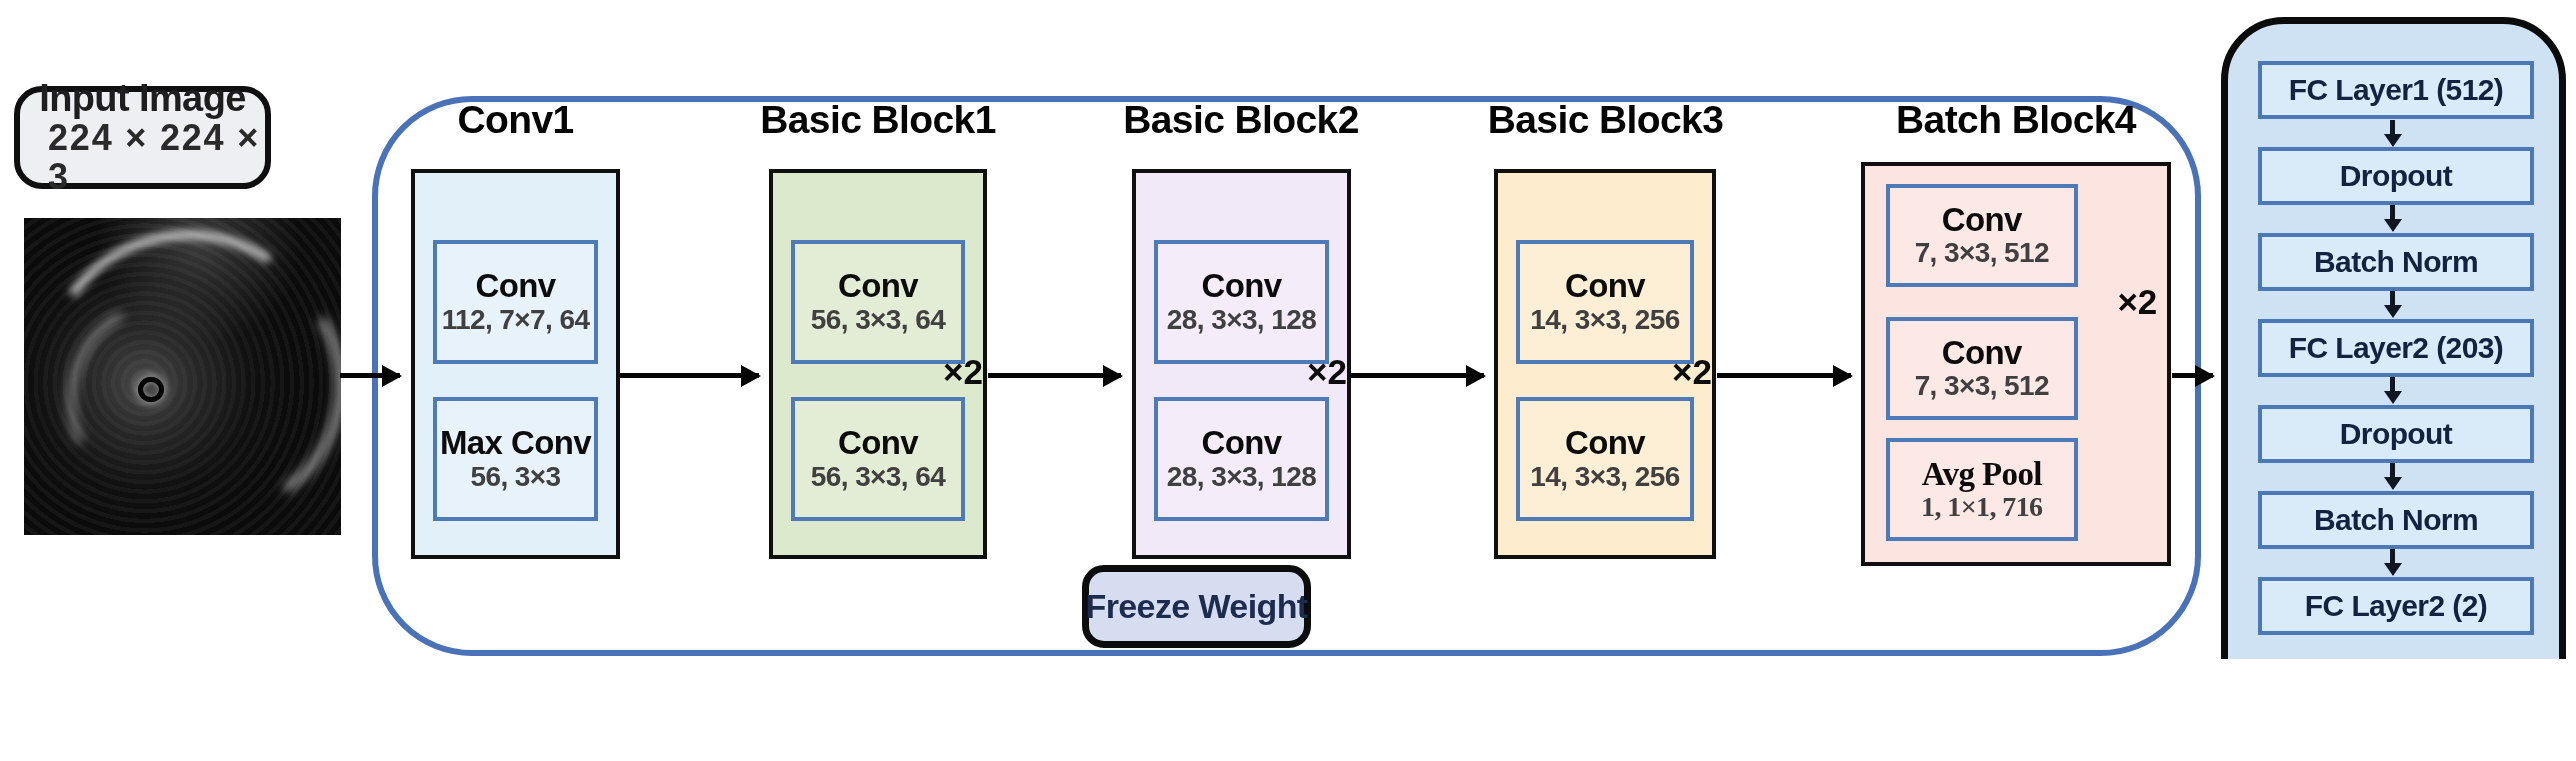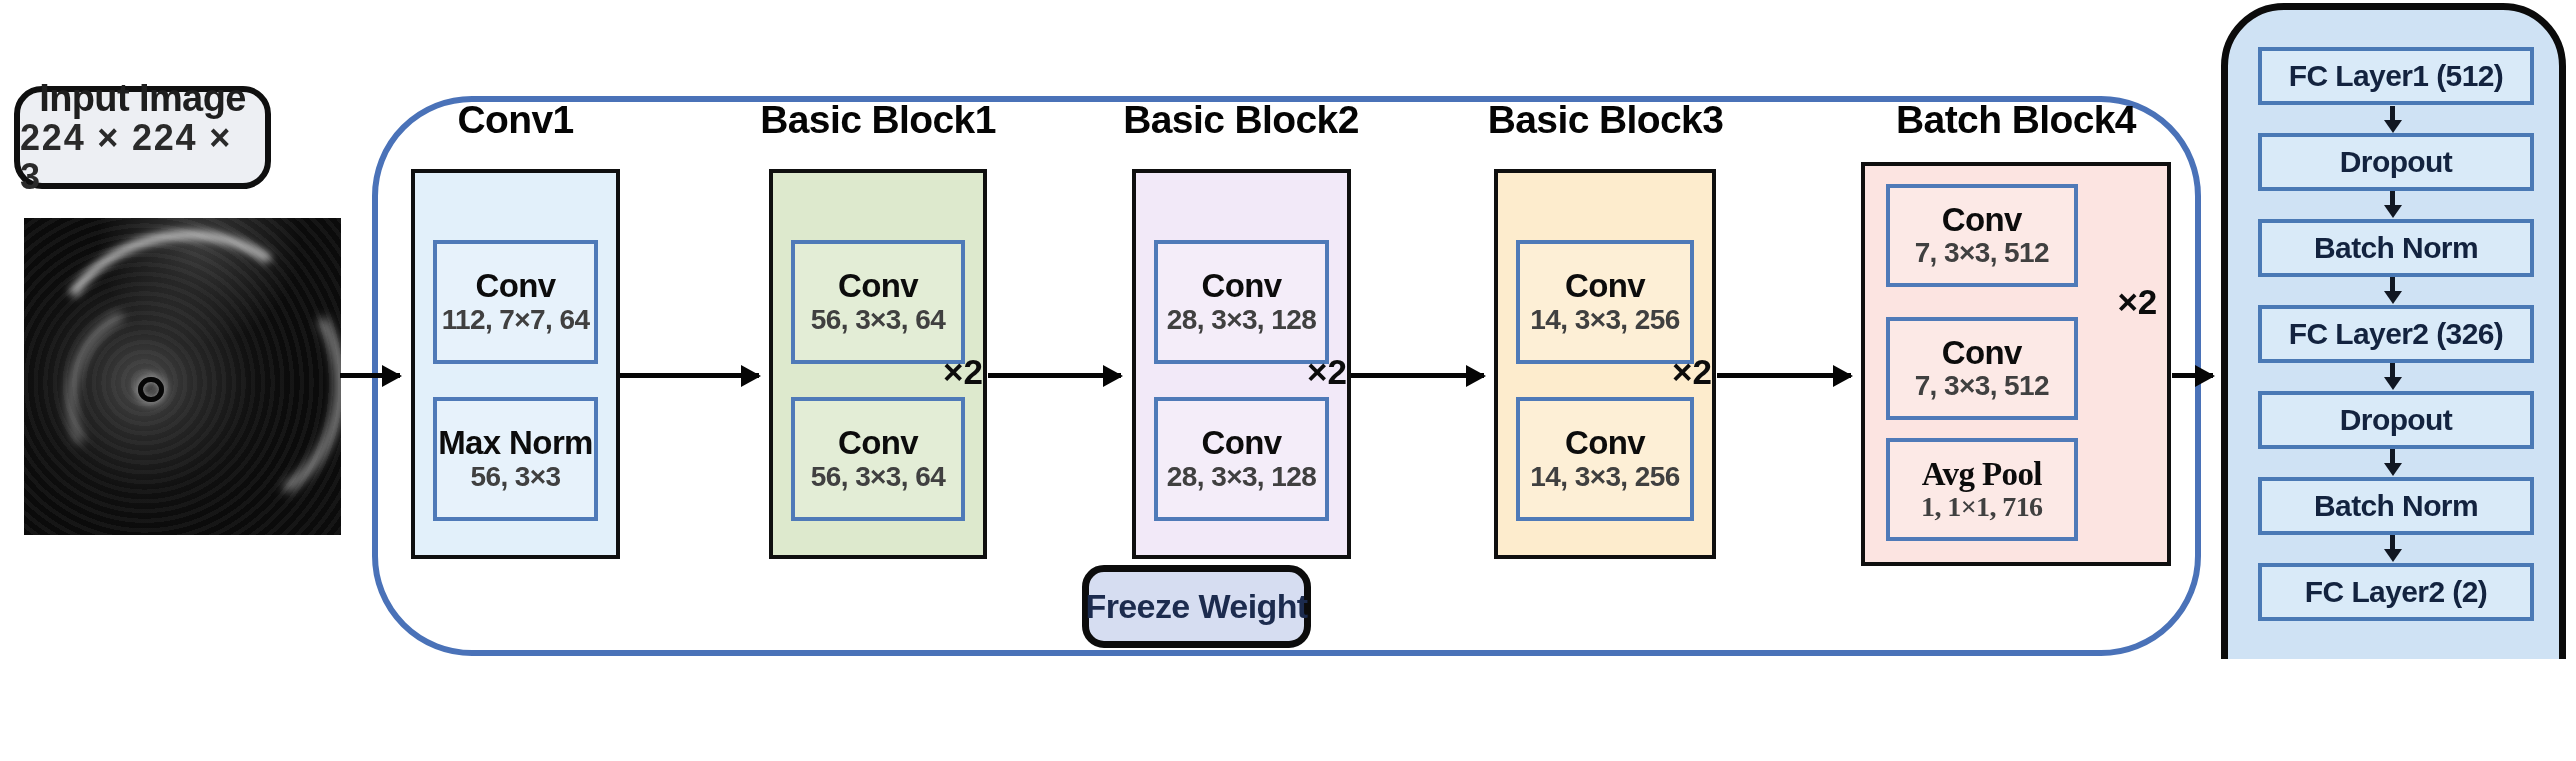--- a/index.html
+++ b/index.html
@@ -8,21 +8,21 @@
     font-family:"Liberation Sans", sans-serif; background:#ffffff;
   }
   
   .input-label{
     position:absolute; left:14px; top:86px; width:257px; height:103px;
     box-sizing:border-box; border:6.7px solid #0f0f0f; border-radius:28px;
     display:flex; flex-direction:column; align-items:center; justify-content:center;
     line-height:1.08;
   }
   .input-label .l1{font-size:38px; font-weight:bold; color:#1e1e1e; letter-spacing:-0.6px;}
-  .input-label .l2{font-size:36px; font-weight:bold; color:#2a2a2a; letter-spacing:1.8px;}
+  .input-label .l2{font-size:36px; font-weight:bold; color:#2a2a2a; letter-spacing:1.8px;padding-left:28px;}
   
   .photo{
     position:absolute; left:24px; top:218px; width:317px; height:317px; overflow:hidden;
     background:
       radial-gradient(circle at 38% 52%, rgba(150,150,150,.45) 0%, rgba(100,100,100,.32) 20%, rgba(40,40,40,.18) 42%, rgba(0,0,0,0) 58%),
       radial-gradient(circle at 55% 8%, rgba(180,180,180,.28) 0%, rgba(0,0,0,0) 30%),
       repeating-radial-gradient(circle at 38% 52%, rgba(255,255,255,.045) 0 4.2px, rgba(0,0,0,0) 4.2px 9.7px),
       #0b0b0b;
   }
   .photo .arc{position:absolute; border-radius:50%; border:8.5px solid transparent; pointer-events:none;}
@@ -87,21 +87,21 @@
   .ha6{left:2172px; width:41px; z-index:5;}
   
   .freeze-badge{
     position:absolute; left:1082px; top:565px; width:229px; height:83px; box-sizing:border-box;
     border:7.9px solid #0c0c0c; border-radius:22px; z-index:6;
     display:flex; align-items:center; justify-content:center;
     font-size:34px; font-weight:bold; color:#1c2b4e; letter-spacing:-0.6px; white-space:nowrap;
   }
   
   .head-panel{
-    position:absolute; left:2221px; top:3px; width:345px; height:723px; box-sizing:border-box;
+    position:absolute; left:2221px; top:17px; width:345px; height:723px; box-sizing:border-box;
     border:7.9px solid #0b0b0b; border-radius:63px;padding-left:48px;
   }
   .hbox{
     position:absolute; left:30px; width:276px; height:58px; box-sizing:border-box;
     border:4.2px solid #4a79b5; display:flex; align-items:center; justify-content:center;
     font-size:30px; font-weight:bold; color:#13233f; letter-spacing:-0.6px; white-space:nowrap;
   }
   .varrow{position:absolute; left:162px; width:5.4px; height:15.7px; background:#111722;}
   .varrow::after{
     content:""; position:absolute; left:50%; transform:translateX(-50%); bottom:-11.5px;
@@ -128,21 +128,21 @@
   <div class="container" style="border: 6.7px solid rgb(74, 114, 184);"></div>
 
   <div id="blocks">
       <div class="btitle pos-t0">Conv1</div>
       <div class="block pos-b0" style="background: rgb(226, 240, 250);">
         <div class="ibox ib2-0">
           <div class="iname">Conv</div>
           <div class="idims">112, 7×7, 64</div>
         </div>
         <div class="ibox ib2-1">
-          <div class="iname">Max Norm</div>
+          <div class="iname">Max Conv</div>
           <div class="idims">56, 3×3</div>
         </div>
       </div>
       <div class="btitle pos-t1">Basic Block1</div>
       <div class="block pos-b1" style="background: rgb(221, 233, 205);">
         <div class="ibox ib2-0">
           <div class="iname">Conv</div>
           <div class="idims">56, 3×3, 64</div>
         </div>
         <div class="ibox ib2-1">
@@ -203,21 +203,21 @@
   <div class="freeze-badge" style="background: rgb(214, 221, 241);">Freeze Weight</div>
 
   <div class="head-panel" style="background: rgb(207, 226, 244);">
     <div id="head-boxes">
         <div class="hbox" style="top: 37px; background: rgb(217, 234, 248);">FC Layer1 (512)</div>
         <div class="varrow" style="top: 96px;"></div>
         <div class="hbox" style="top: 123px; background: rgb(217, 234, 248);">Dropout</div>
         <div class="varrow" style="top: 181px;"></div>
         <div class="hbox" style="top: 209px; background: rgb(217, 234, 248);">Batch Norm</div>
         <div class="varrow" style="top: 267px;"></div>
-        <div class="hbox" style="top: 295px; background: rgb(217, 234, 248);">FC Layer2 (326)</div>
+        <div class="hbox" style="top: 295px; background: rgb(217, 234, 248);">FC Layer2 (203)</div>
         <div class="varrow" style="top: 353px;"></div>
         <div class="hbox" style="top: 381px; background: rgb(217, 234, 248);">Dropout</div>
         <div class="varrow" style="top: 439px;"></div>
         <div class="hbox" style="top: 467px; background: rgb(217, 234, 248);">Batch Norm</div>
         <div class="varrow" style="top: 525px;"></div>
         <div class="hbox" style="top: 553px; background: rgb(217, 234, 248);">FC Layer2 (2)</div>
       </div>
   </div>
 
 </div>

